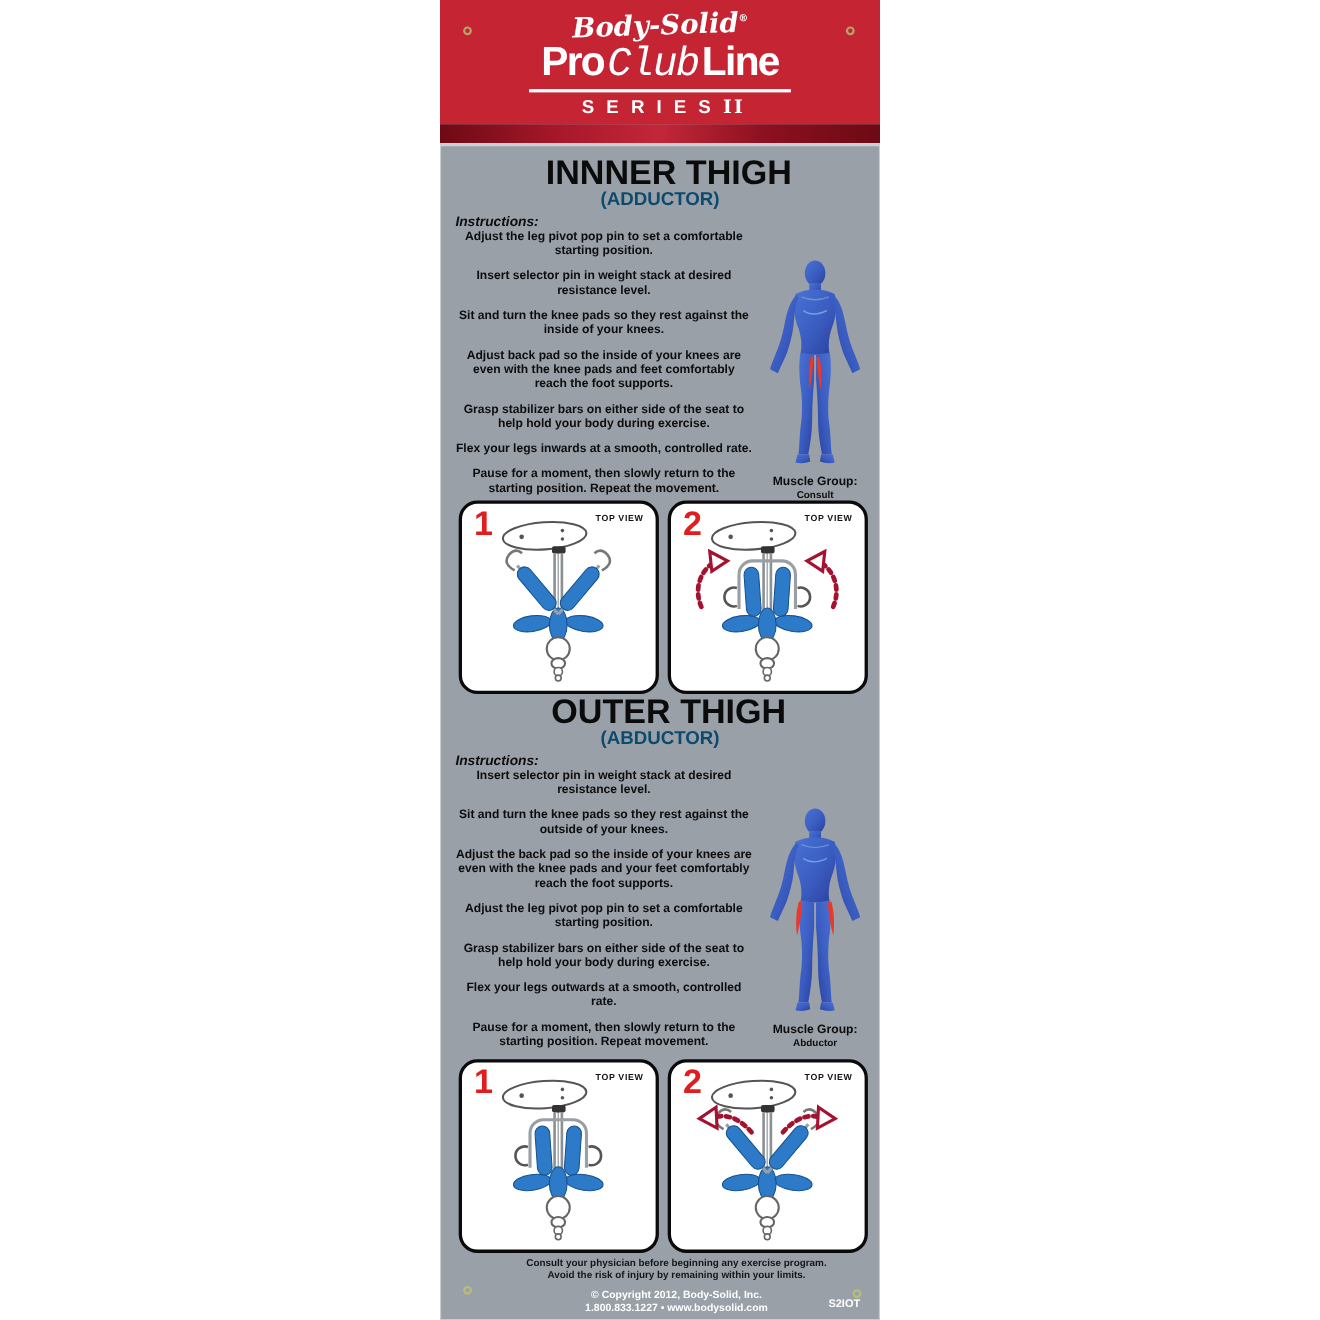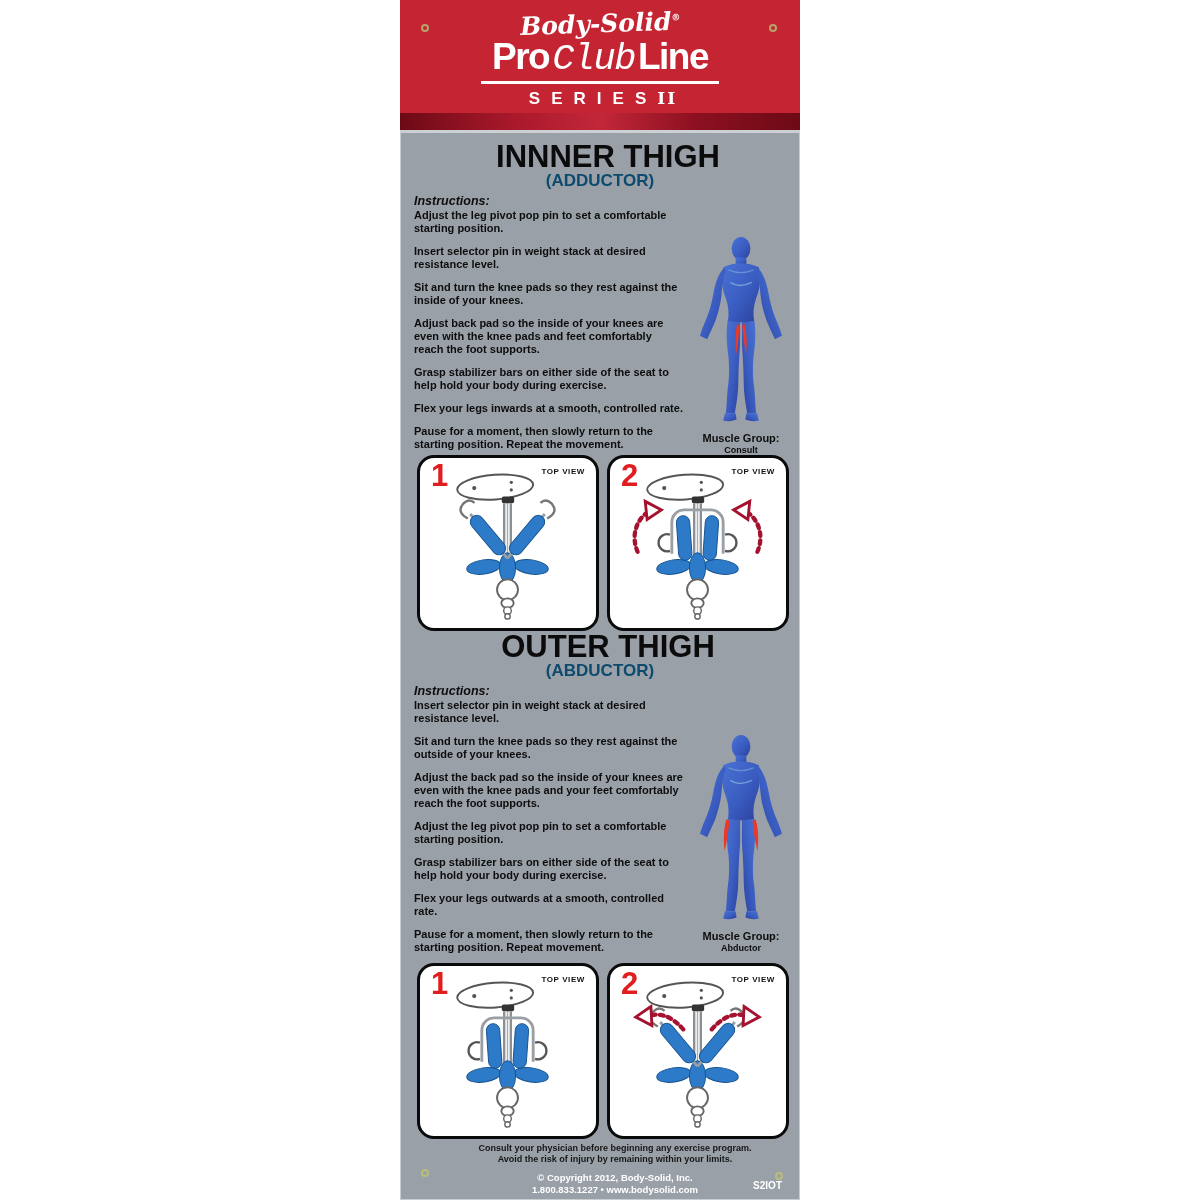--- a/index.html
+++ b/index.html
@@ -35,21 +35,21 @@
 
   
   .section { position:absolute; left:0; width:400px; }
   .section-inner { top:141px; }
   .section-outer { top:631px; }
   .sec-title { text-align:center; font-size:31px; font-weight:700; color:#0b0b0b; letter-spacing:0; line-height:32px;padding-left:16px; }
   .sec-sub { text-align:center; font-size:17px; font-weight:700; color:#0c4a6e; line-height:18px; margin-top:-1px; }
   .cols { position:relative; margin-top:4px; min-height:300px; }
   .instructions { margin-left:14px; width:270px; color:#0d0d0d; }
   .instr-label { font-style:italic; font-weight:700; font-size:12.5px; display:block; margin-bottom:1px; }
-  .instructions p { font-size:11px; line-height:13px; font-weight:700; margin-bottom:10px; }
+  .instructions p { font-size:11px; line-height:13px; font-weight:700; margin-bottom:10px;text-align:center; }
 
   .figure { position:absolute; width:110px; text-align:center; }
   .section-inner .figure { right:4px; top:42px; }
   .section-outer .figure { right:4px; top:50px; }
   .figure svg.body { width:94px; height:196px; display:block; margin:0 auto; }
   .mg-label { font-size:11px; font-weight:700; color:#0d0d0d; line-height:13px; }
   .mg-name { font-size:9px; font-weight:700; color:#0d0d0d; line-height:11px; }
 
   .panels { position:absolute; left:17px; width:372px; display:flex; gap:8px; }
   .section-inner .panels { top:314px; }

